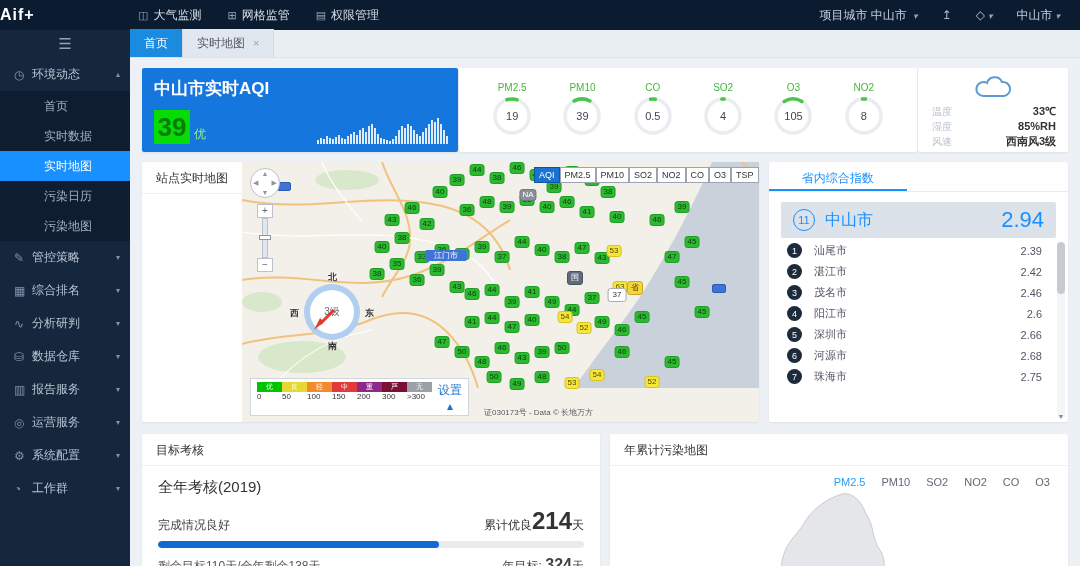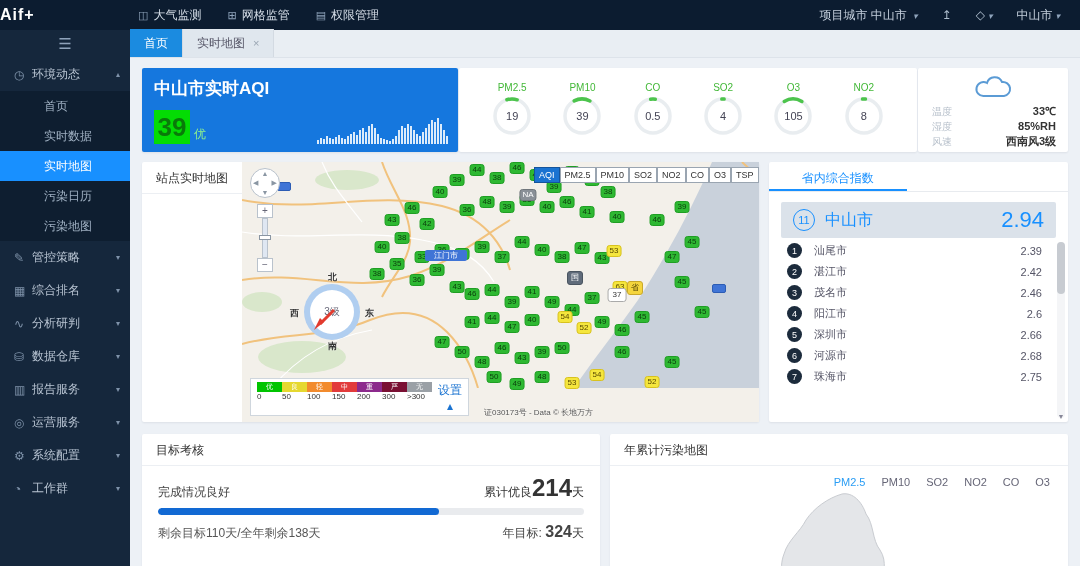--- a/index.html
+++ b/index.html
@@ -613,20 +613,21 @@
                 <div class="rank-down">▼</div>
               </div>
             </div>
           </div>
         </div>
 
         <div class="row row3">
           <div class="card target-card">
             <div class="card-head">目标考核</div>
             <div class="t-inner">
+              <div class="t-sub">全年考核(2019)</div>
               <div class="t-status-row">
                 <span class="t-status">完成情况良好</span>
                 <span class="t-cum">
                   <span>累计优良</span><b>214</b><span>天</span>
                 </span>
               </div>
               <div class="t-bar">
                   <i id="t-fill" style="width: 66%;"></i>
                 </div>
               <div class="t-remain-row">

